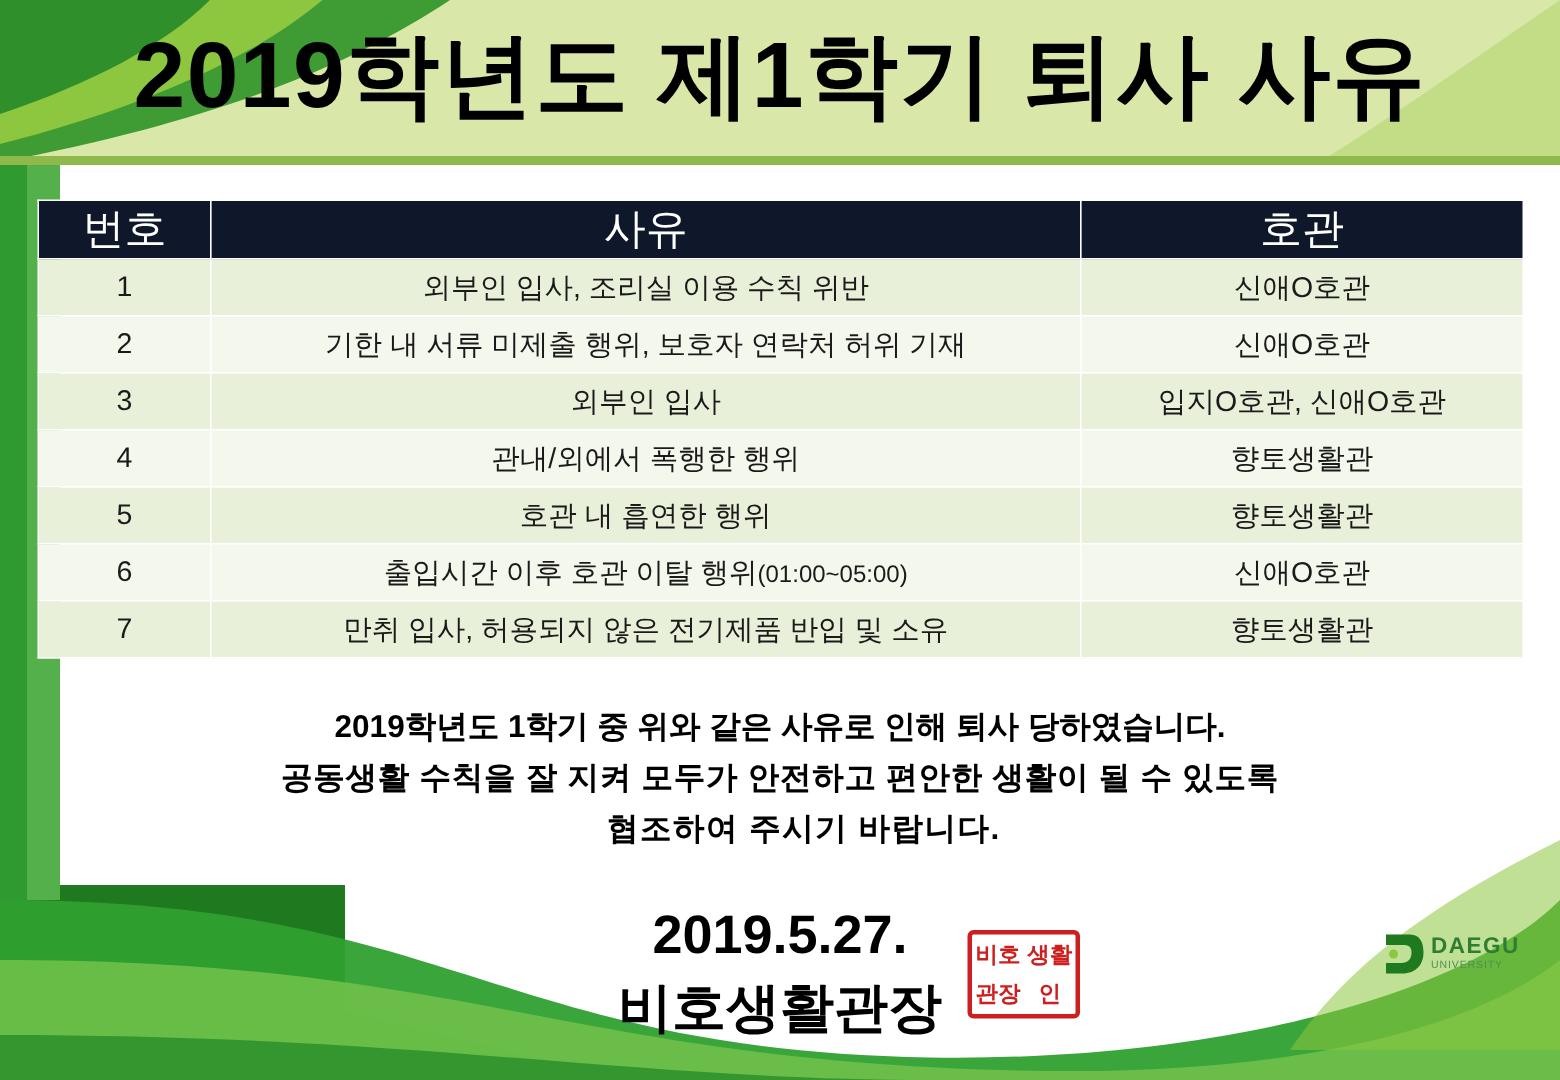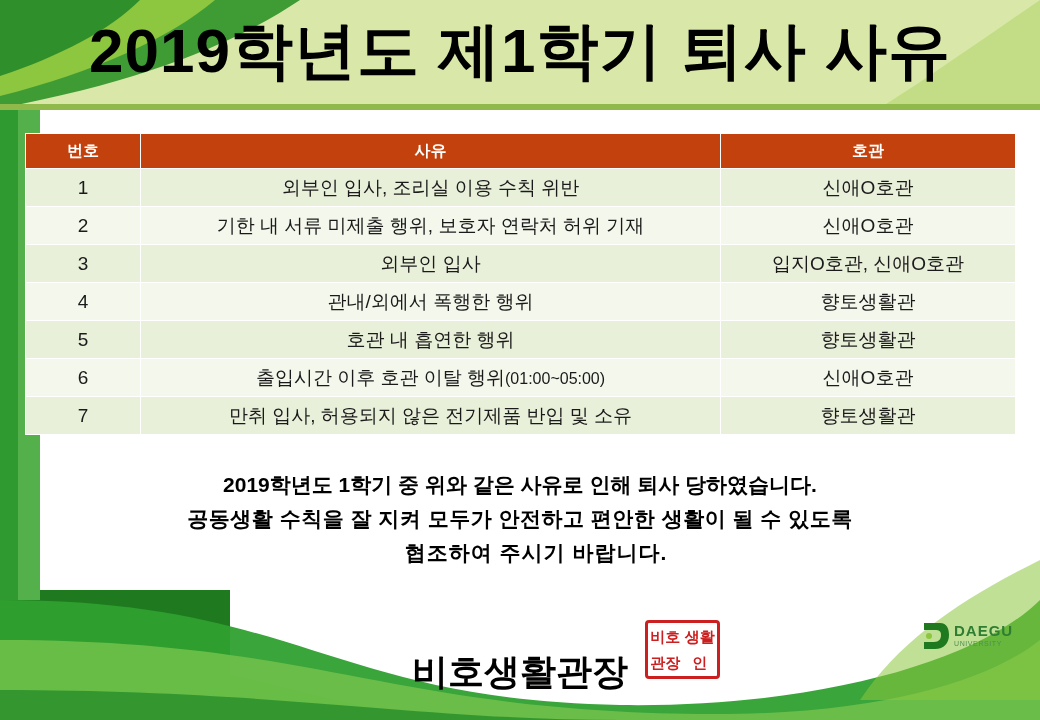--- a/index.html
+++ b/index.html
@@ -68,24 +68,24 @@
   table.reasons td {
     border: 1px solid #ffffff;
     text-align: center;
     vertical-align: middle;
     font-size: 19px;
     color: #1a1a1a;
     height: 37px;
     padding: 0 4px;
   }
   table.reasons thead th {
-    background: #c2410c;
+    background: #0f172a;
     color: #ffffff;
-    font-weight: bold;
-    font-size: 16px;
+    font-weight: normal;
+    font-size: 28px;
     height: 34px;
   }
   table.reasons tbody tr.odd td {
     background: #e9f0da;
   }
   table.reasons tbody tr.even td {
     background: #f4f7ec;
   }
   .col-no   { width: 115px; }
   .col-rsn  { width: 580px; }
@@ -287,20 +287,21 @@
       </tbody>
     </table>
   </div>
 
   <div class="message">
     <div class="line1">2019학년도 1학기 중 위와 같은 사유로 인해 퇴사 당하였습니다.</div>
     <div class="line2">공동생활 수칙을 잘 지켜 모두가 안전하고 편안한 생활이 될 수 있도록</div>
     <div class="line3">협조하여 주시기 바랍니다.</div>
   </div>
 
+  <div class="date">2019.5.27.</div>
 
   <div class="signature">비호생활관장</div>
 
   <div class="seal">
     <div class="seal-box">
       <div class="seal-cell">비호</div>
       <div class="seal-cell">생활</div>
       <div class="seal-cell">관장</div>
       <div class="seal-cell">인</div>
     </div>

